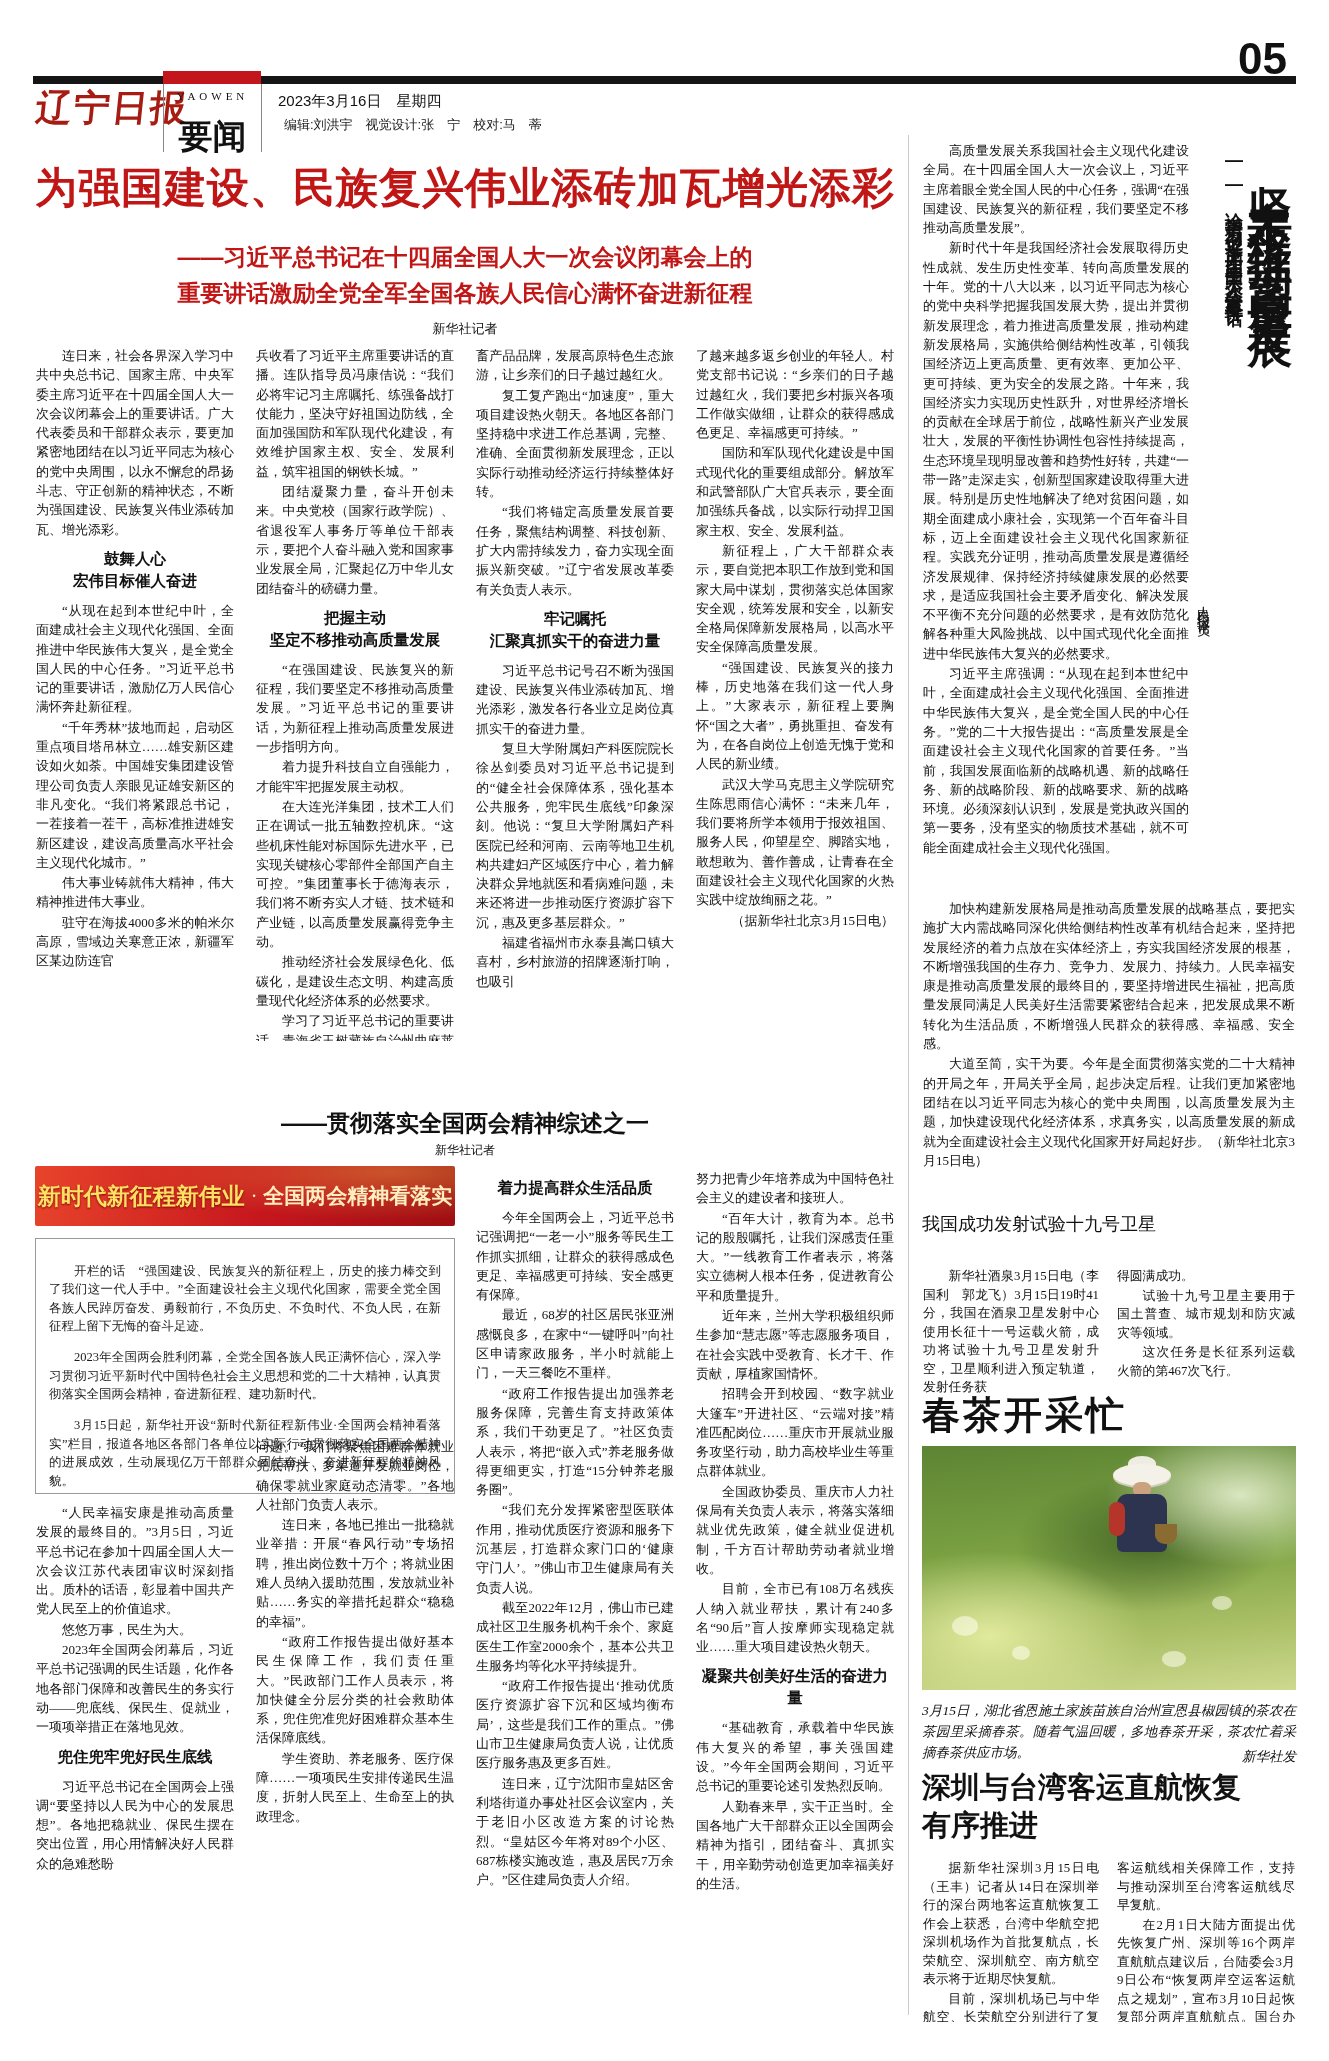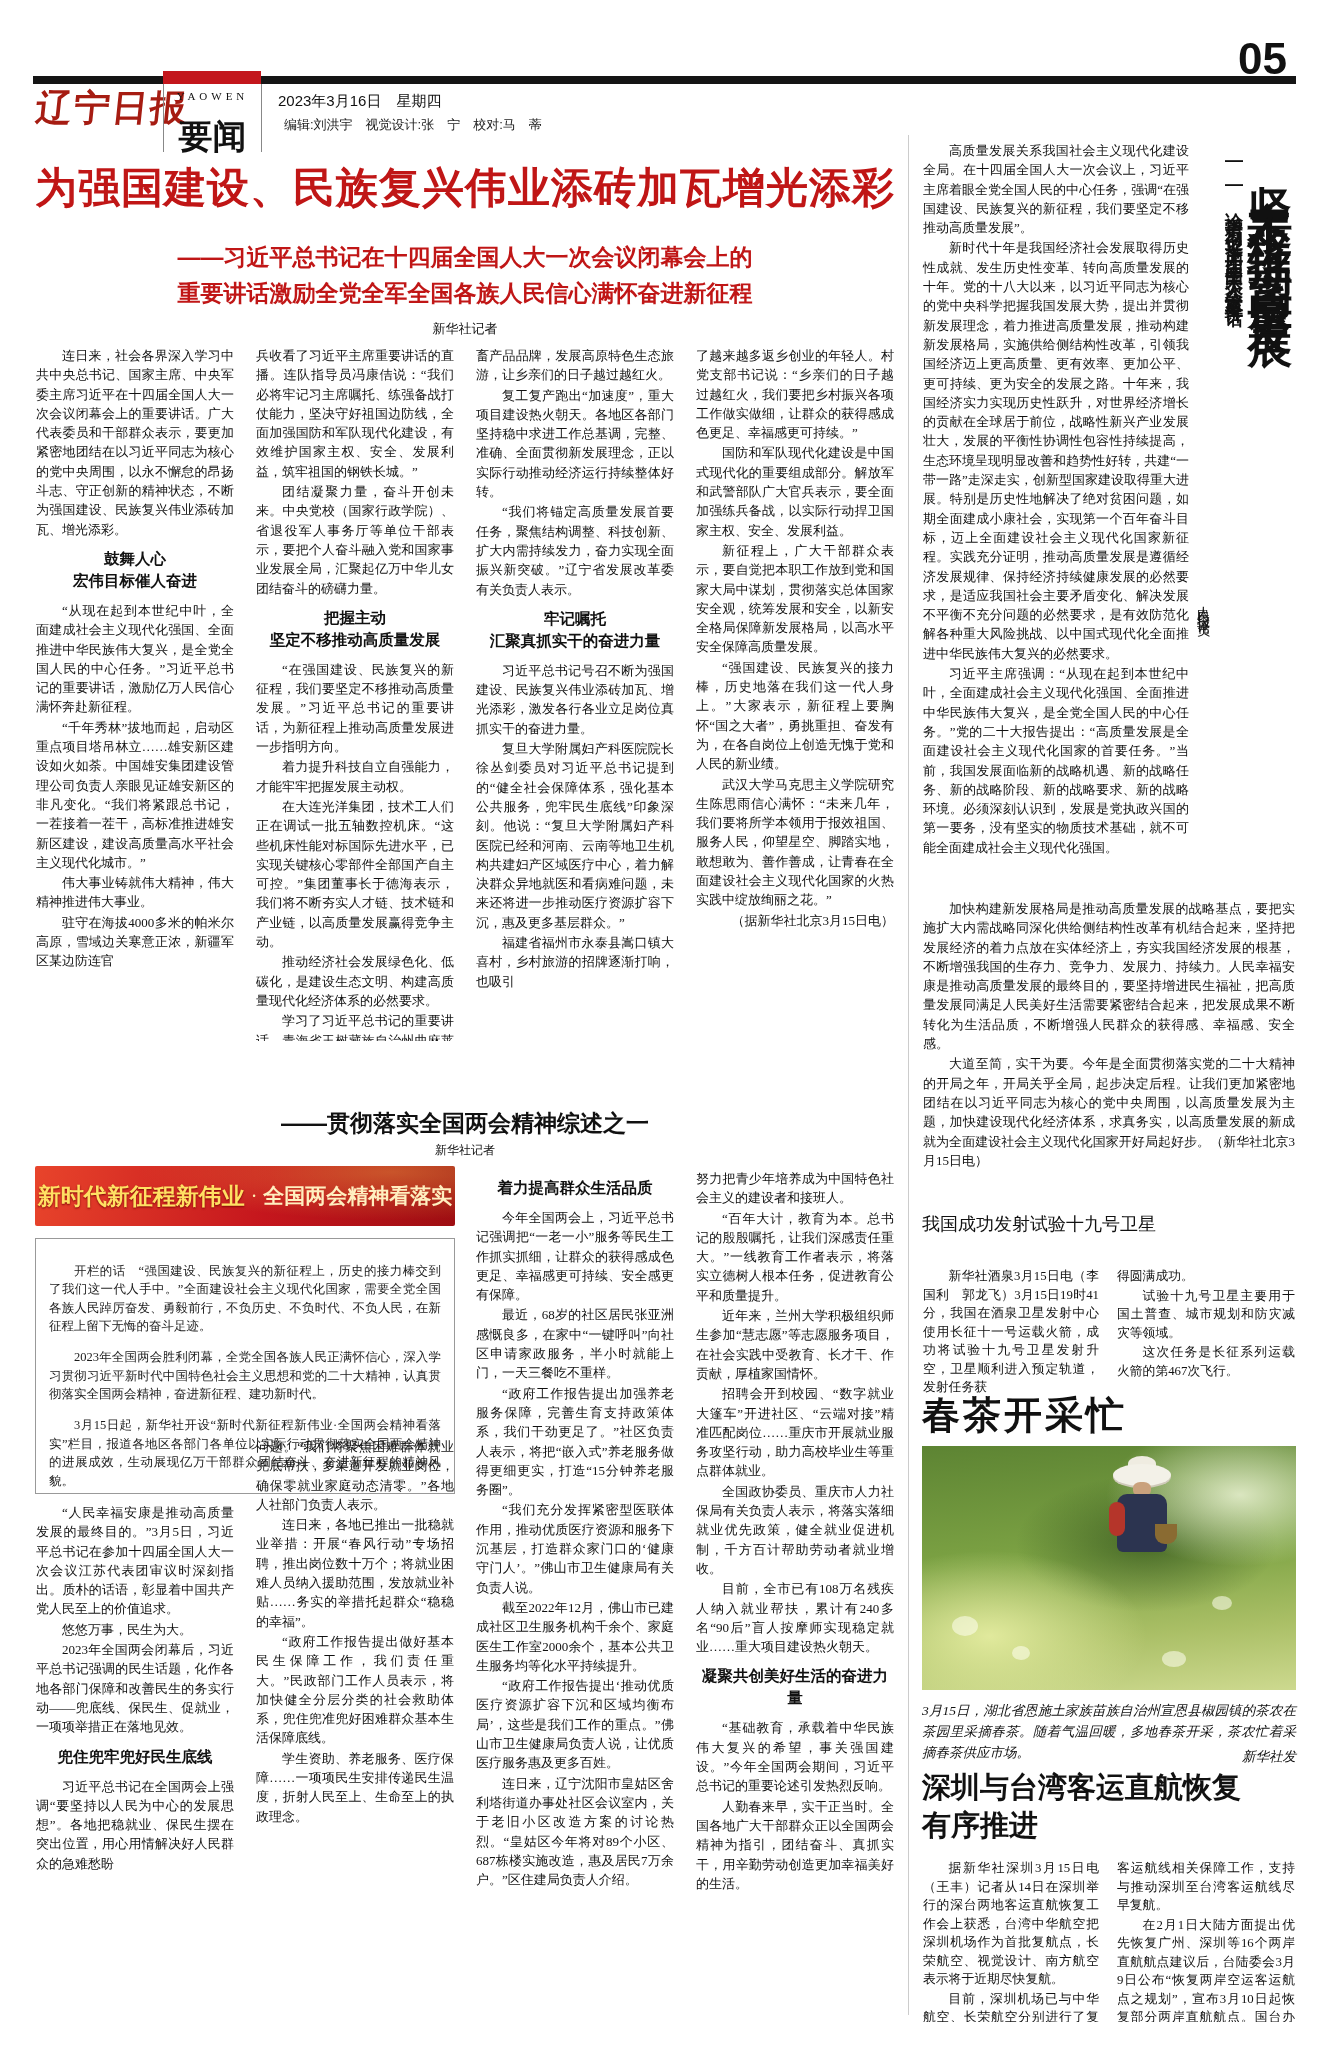--- a/index.html
+++ b/index.html
@@ -226,21 +226,21 @@
       <div class="sleeve"></div>
       <div class="basket"></div>
     </div>
   </div>
   <div class="caption">3月15日，湖北省恩施土家族苗族自治州宣恩县椒园镇的茶农在茶园里采摘春茶。随着气温回暖，多地春茶开采，茶农忙着采摘春茶供应市场。</div>
   <div class="credit">新华社发</div>
 
   <div class="sz-head">深圳与台湾客运直航恢复
 有序推进</div>
   <div class="col" style="left:922px;top:1858px;width:178px;height:164px;font-size:12.8px;line-height:18.5px">
-      <p class="p">据新华社深圳3月15日电（王丰）记者从14日在深圳举行的深台两地客运直航恢复工作会上获悉，台湾中华航空把深圳机场作为首批复航点，长荣航空、视觉设计、南方航空表示将于近期尽快复航。</p>
+      <p class="p">据新华社深圳3月15日电（王丰）记者从14日在深圳举行的深台两地客运直航恢复工作会上获悉，台湾中华航空把深圳机场作为首批复航点，长荣航空、深圳航空、南方航空表示将于近期尽快复航。</p>
       <p class="p">目前，深圳机场已与中华航空、长荣航空分别进行了复航前的地面沟通，后续将全力做好台湾</p>
     </div>
   <div class="col" style="left:1116px;top:1858px;width:180px;height:164px;font-size:12.8px;line-height:18.5px">
       <p class="p noind">客运航线相关保障工作，支持与推动深圳至台湾客运航线尽早复航。</p>
       <p class="p">在2月1日大陆方面提出优先恢复广州、深圳等16个两岸直航航点建议后，台陆委会3月9日公布“恢复两岸空运客运航点之规划”，宣布3月10日起恢复部分两岸直航航点。国台办发言人马晓光表示，这符合全面恢复两岸空运客运直航的需要。</p>
     </div>
 
 </div>
 
 </body></html>

